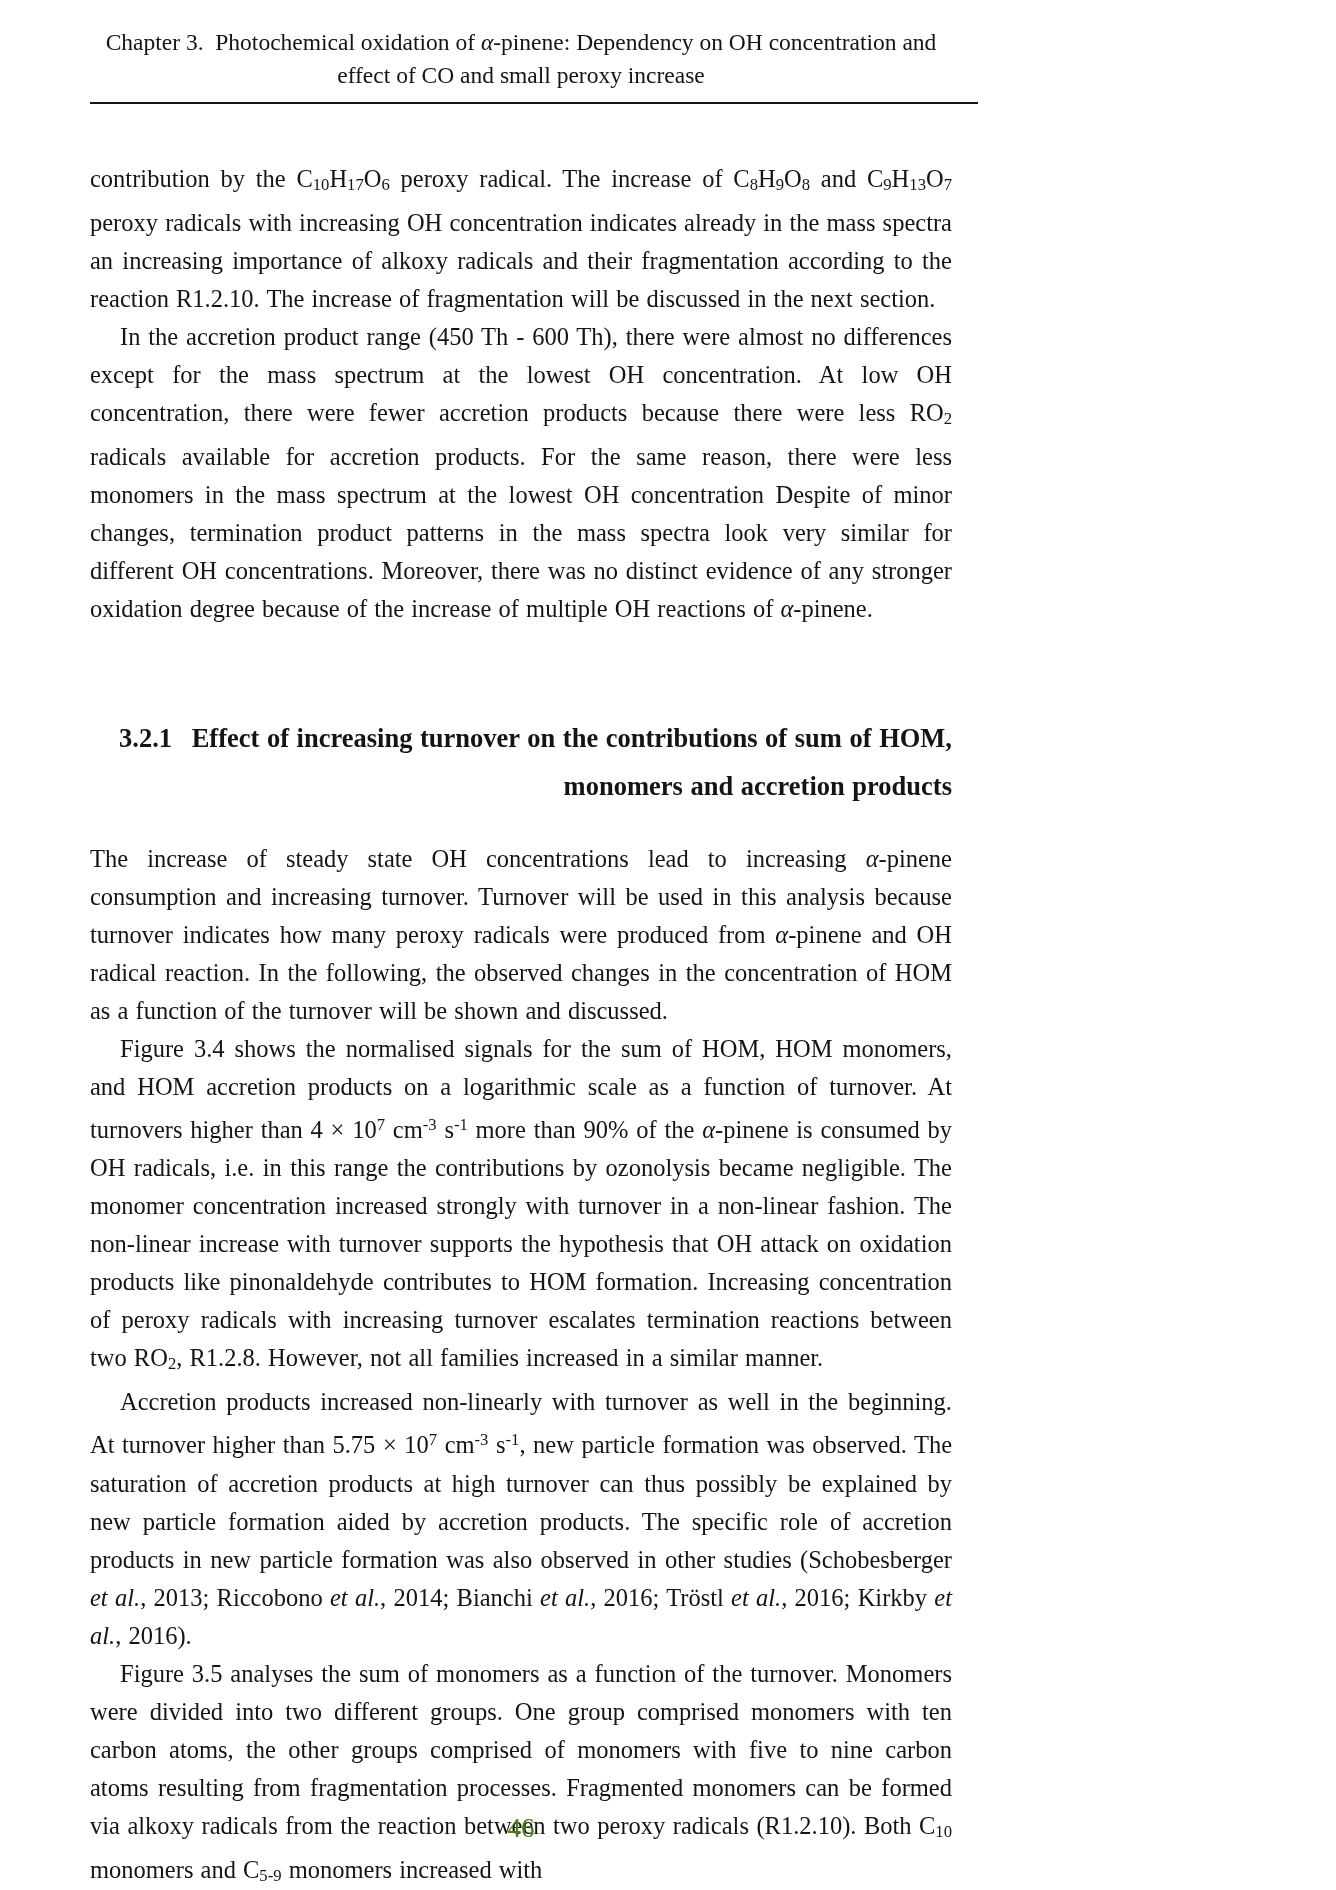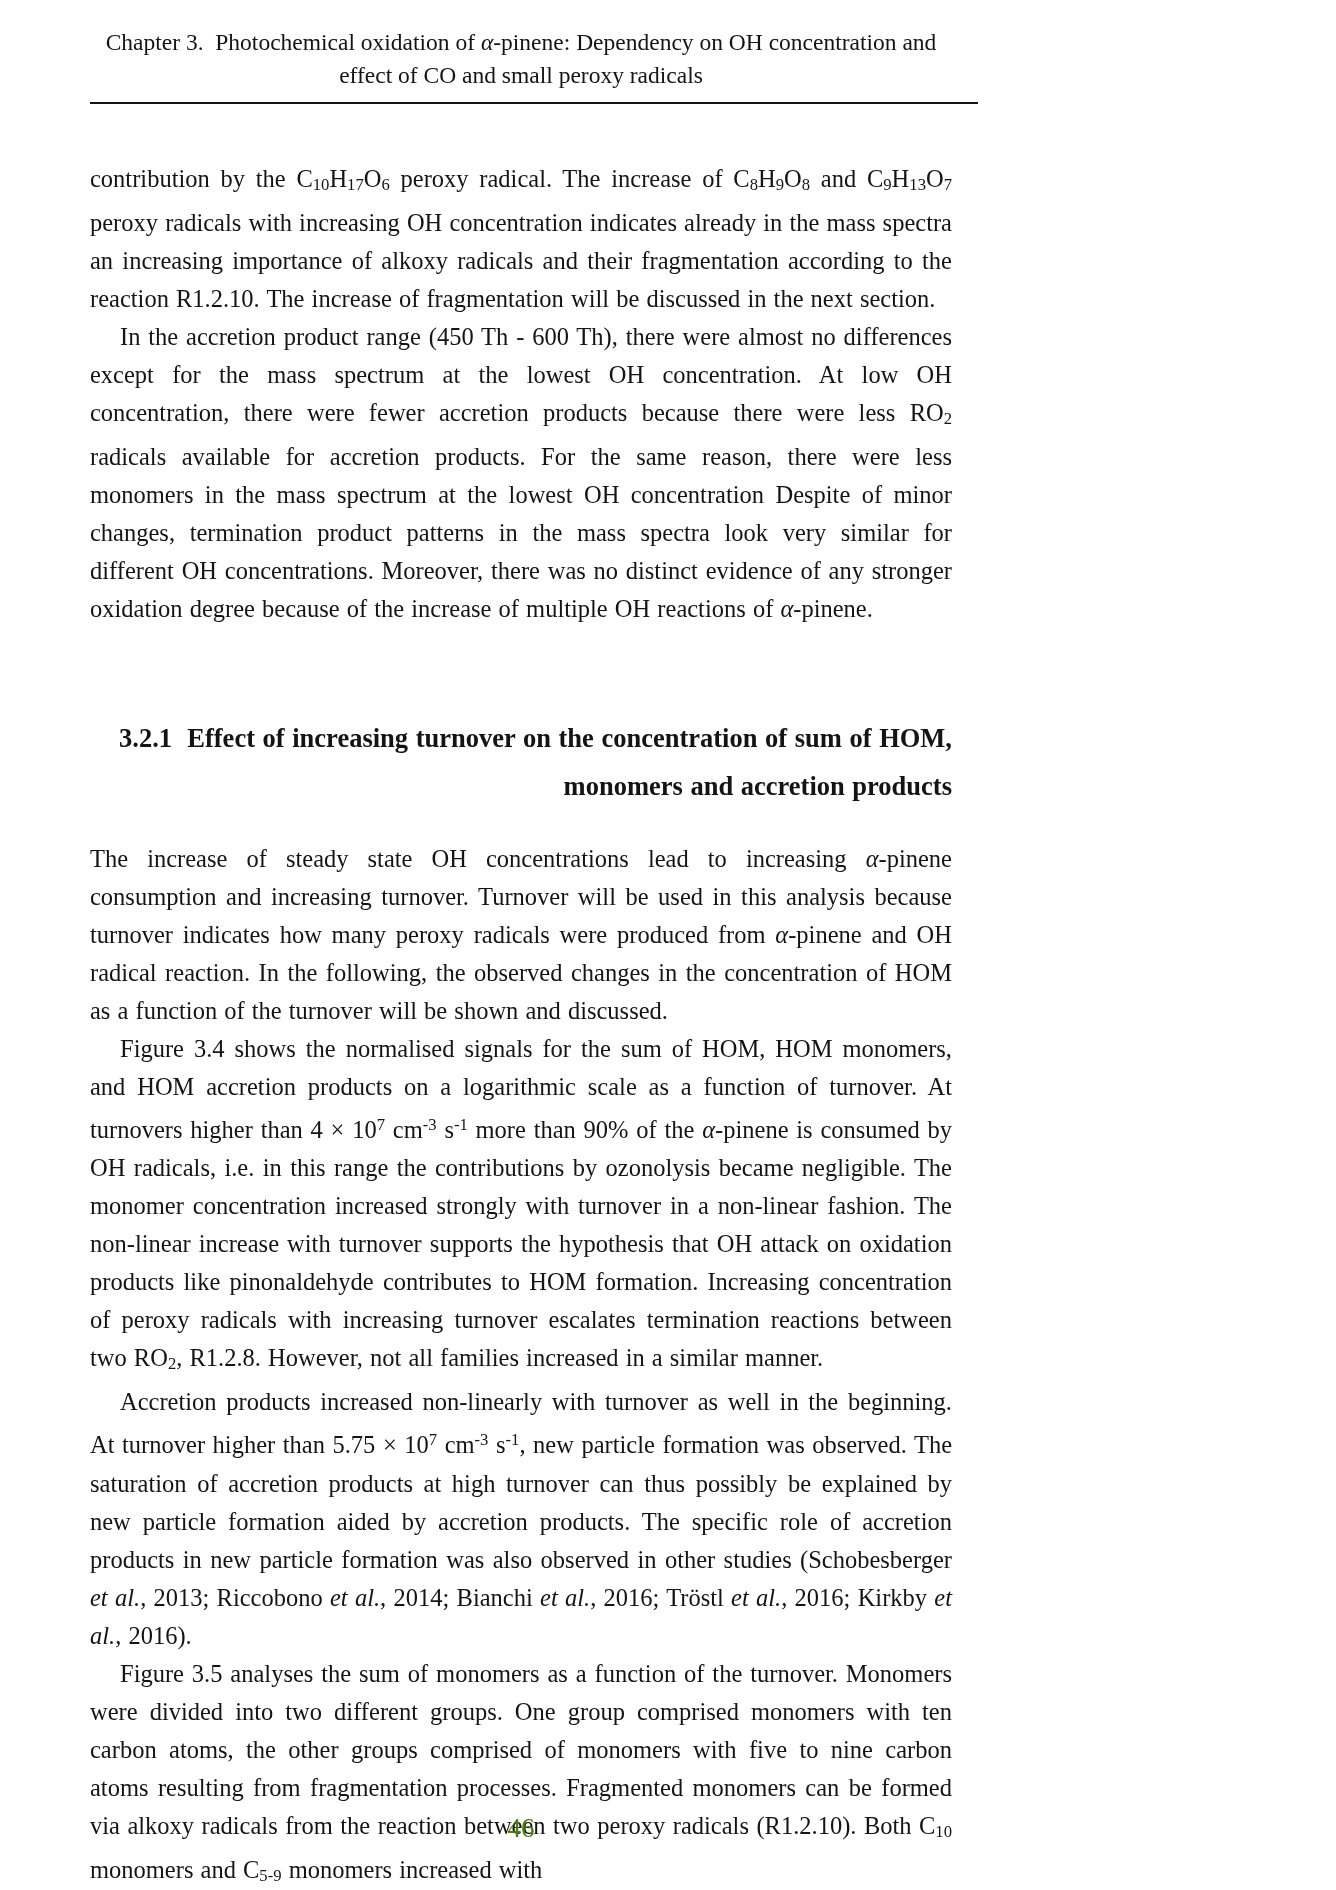--- a/index.html
+++ b/index.html
@@ -23,32 +23,32 @@
   .it{font-style:italic;}
   .footer{position:absolute;left:90px;right:116px;bottom:46px;text-align:center;font-size:27px;color:#4d7c0f;}
 </style>
 </head>
 <body>
 
 <div class="page">
 
   <header class="hdr">
     <div><span>Chapter 3. Photochemical oxidation of </span><span class="it">α</span><span>-pinene: Dependency on OH concentration and</span></div>
-    <div><span>effect of CO and small peroxy radicals</span></div>
+    <div><span>effect of CO and small peroxy increase</span></div>
   </header>
 
   <hr class="rule">
 
   <main class="bodytext">
     <p><span>contribution by the C</span><span class="sb">10</span><span>H</span><span class="sb">17</span><span>O</span><span class="sb">6</span><span> peroxy radical. The increase of C</span><span class="sb">8</span><span>H</span><span class="sb">9</span><span>O</span><span class="sb">8</span><span> and C</span><span class="sb">9</span><span>H</span><span class="sb">13</span><span>O</span><span class="sb">7</span><span> peroxy radicals with increasing OH concentration indicates already in the mass spectra an increasing importance of alkoxy radicals and their fragmentation according to the reaction R1.2.10. The increase of fragmentation will be discussed in the next section.</span></p>
     <p class="ind"><span>In the accretion product range (450 Th - 600 Th), there were almost no differences except for the mass spectrum at the lowest OH concentration. At low OH concentration, there were fewer accretion products because there were less RO</span><span class="sb">2</span><span> radicals available for accretion products. For the same reason, there were less monomers in the mass spectrum at the lowest OH concentration Despite of minor changes, termination product patterns in the mass spectra look very similar for different OH concentrations. Moreover, there was no distinct evidence of any stronger oxidation degree because of the increase of multiple OH reactions of </span><span class="it">α</span><span>-pinene.</span></p>
 
     <h2 class="sec">
       <span class="sec-num">3.2.1</span>
-      <span class="sec-title">Effect of increasing turnover on the concentration of sum of HOM, monomers and accretion products</span>
+      <span class="sec-title">Effect of increasing turnover on the contributions of sum of HOM, monomers and accretion products</span>
     </h2>
 
     <p><span>The increase of steady state OH concentrations lead to increasing </span><span class="it">α</span><span>-pinene consumption and increasing turnover. Turnover will be used in this analysis because turnover indicates how many peroxy radicals were produced from </span><span class="it">α</span><span>-pinene and OH radical reaction. In the following, the observed changes in the concentration of HOM as a function of the turnover will be shown and discussed.</span></p>
     <p class="ind"><span>Figure 3.4 shows the normalised signals for the sum of HOM, HOM monomers, and HOM accretion products on a logarithmic scale as a function of turnover. At turnovers higher than 4 × 10</span><span class="sp">7</span><span> cm</span><span class="sp">-3</span><span> s</span><span class="sp">-1</span><span> more than 90% of the </span><span class="it">α</span><span>-pinene is consumed by OH radicals, i.e. in this range the contributions by ozonolysis became negligible. The monomer concentration increased strongly with turnover in a non-linear fashion. The non-linear increase with turnover supports the hypothesis that OH attack on oxidation products like pinonaldehyde contributes to HOM formation. Increasing concentration of peroxy radicals with increasing turnover escalates termination reactions between two RO</span><span class="sb">2</span><span>, R1.2.8. However, not all families increased in a similar manner.</span></p>
     <p class="ind"><span>Accretion products increased non-linearly with turnover as well in the beginning. At turnover higher than 5.75 × 10</span><span class="sp">7</span><span> cm</span><span class="sp">-3</span><span> s</span><span class="sp">-1</span><span>, new particle formation was observed. The saturation of accretion products at high turnover can thus possibly be explained by new particle formation aided by accretion products. The specific role of accretion products in new particle formation was also observed in other studies (Schobesberger </span><span class="it">et al.</span><span>, 2013; Riccobono </span><span class="it">et al.</span><span>, 2014; Bianchi </span><span class="it">et al.</span><span>, 2016; Tröstl </span><span class="it">et al.</span><span>, 2016; Kirkby </span><span class="it">et al.</span><span>, 2016).</span></p>
     <p class="ind"><span>Figure 3.5 analyses the sum of monomers as a function of the turnover. Monomers were divided into two different groups. One group comprised monomers with ten carbon atoms, the other groups comprised of monomers with five to nine carbon atoms resulting from fragmentation processes. Fragmented monomers can be formed via alkoxy radicals from the reaction between two peroxy radicals (R1.2.10). Both C</span><span class="sb">10</span><span> monomers and C</span><span class="sb">5-9</span><span> monomers increased with</span></p>
   </main>
 
   <footer class="footer">
     <span>46</span>

